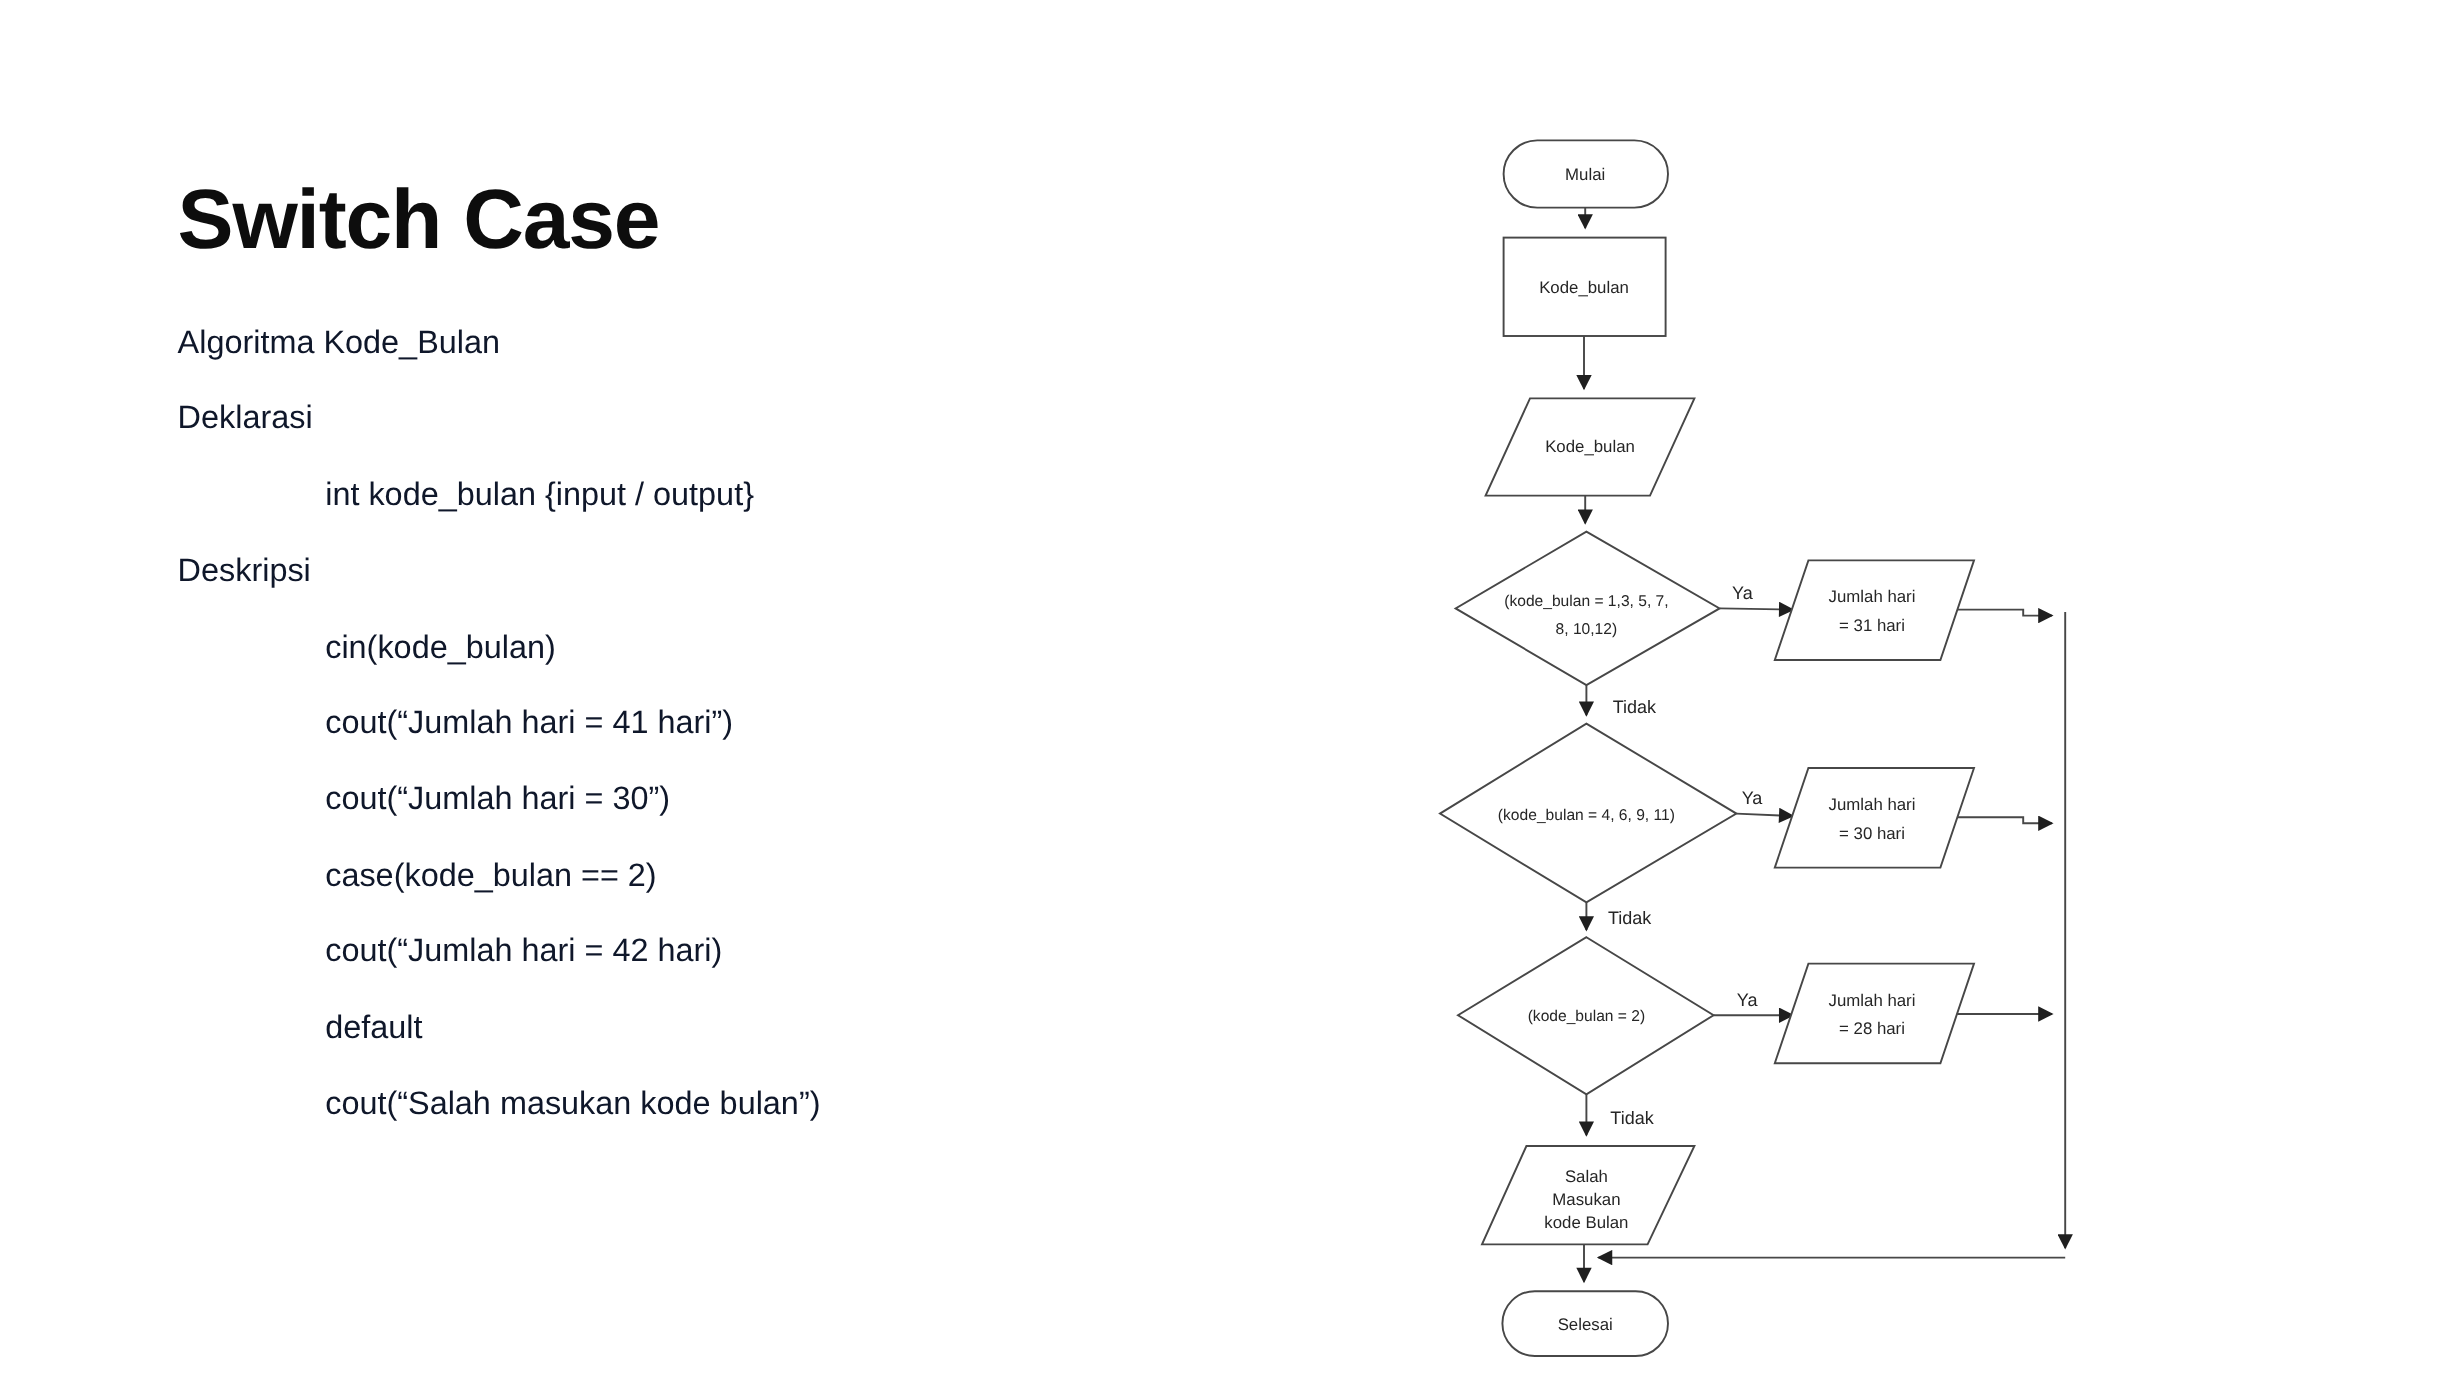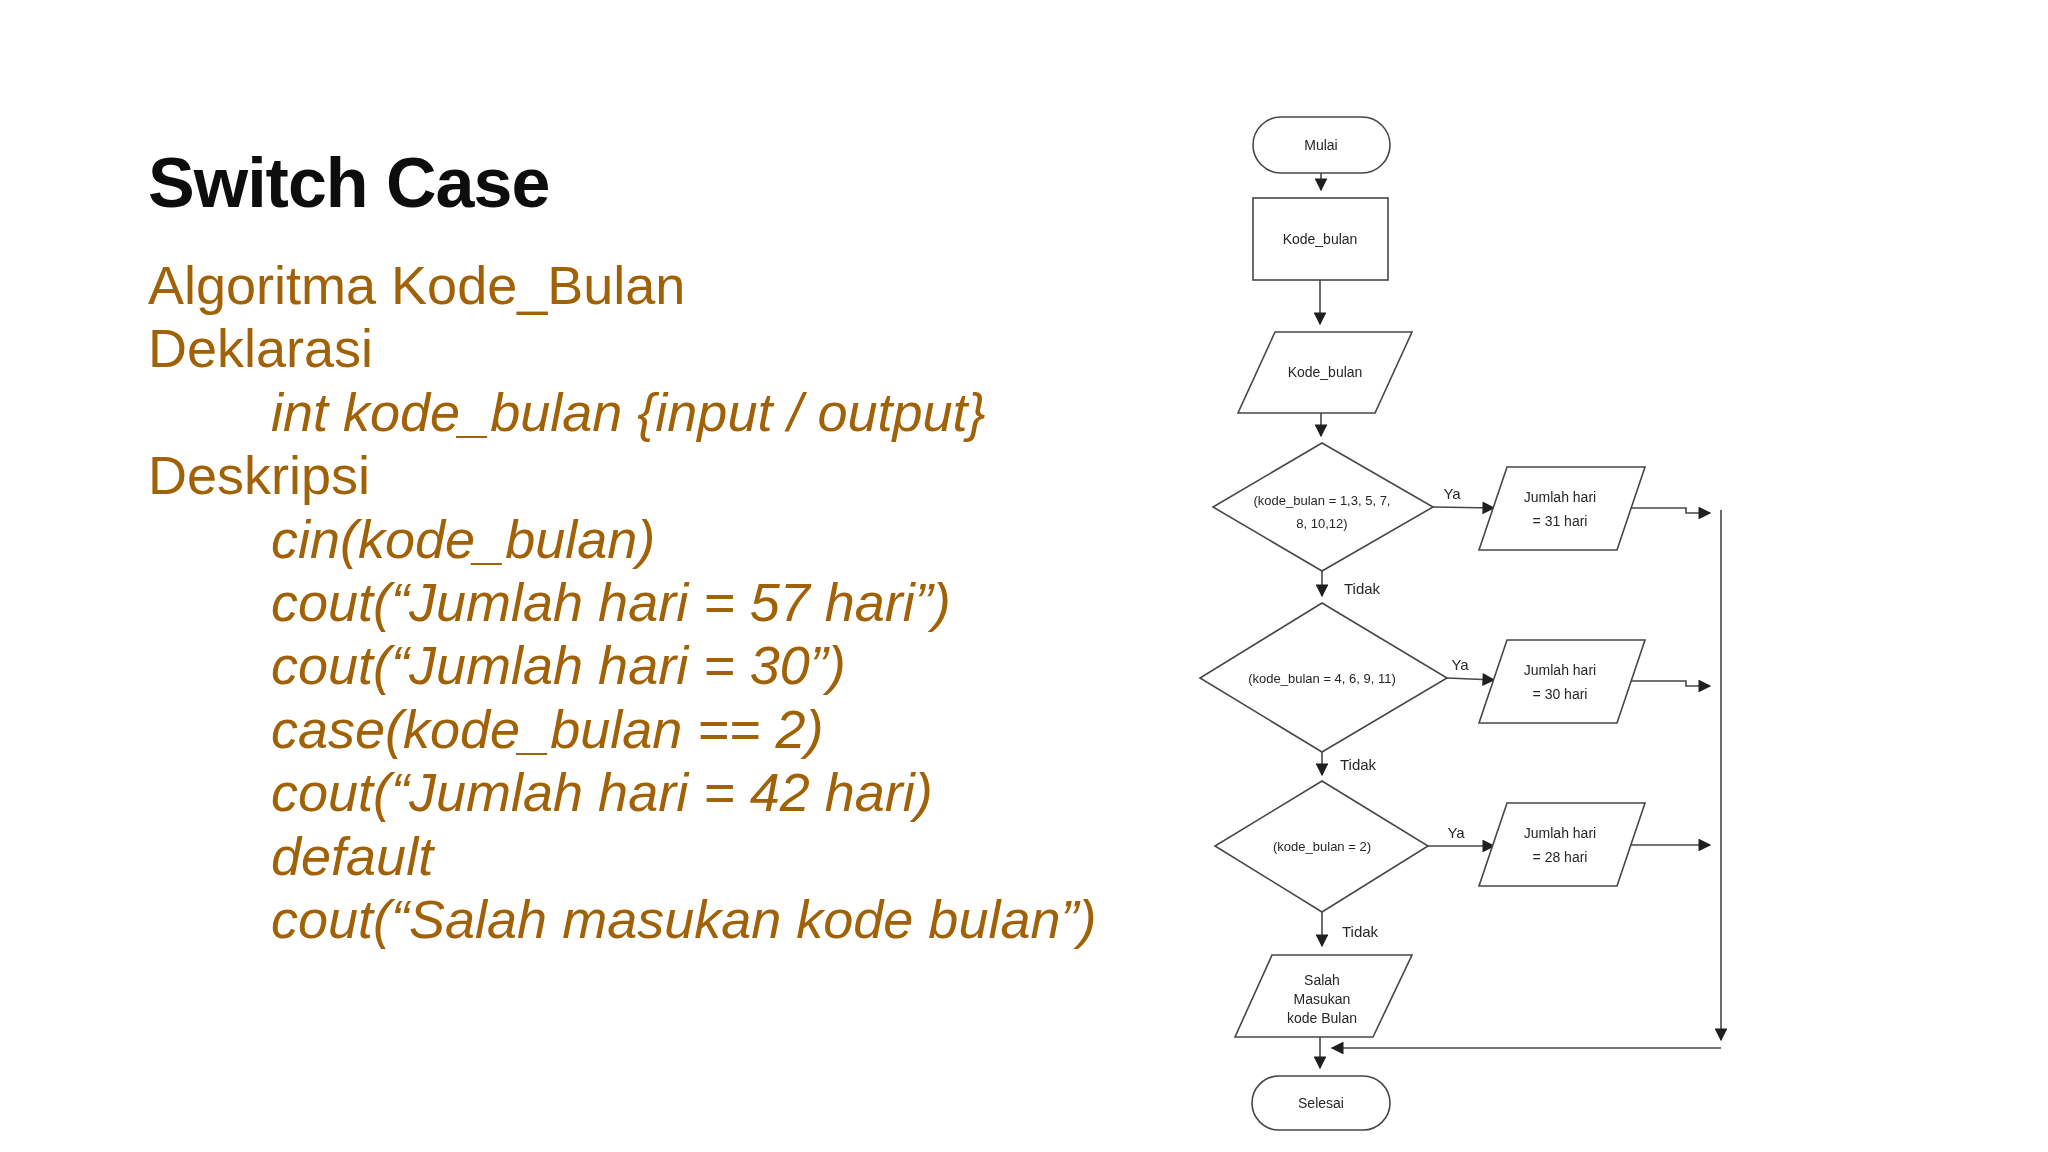--- a/index.html
+++ b/index.html
@@ -1,23 +1,23 @@
 <!DOCTYPE html>
 <html><head>
 <meta charset="utf-8">
 <style>
   html,body{margin:0;padding:0;background:#ffffff;}
   .slide{position:relative;width:2048px;height:1152px;background:#ffffff;overflow:hidden;
          font-family:"Liberation Sans",sans-serif;color:#161616;margin-top:40px;}
   .title{position:absolute;left:148px;top:58px;font-size:70px;font-weight:bold;
          letter-spacing:-1px;line-height:1.1;color:#0d0d0d;white-space:nowrap;}
-  .algo{position:absolute;left:148px;top:214px;font-size:54px;line-height:63.4px;
-        color:#a16207;white-space:nowrap;}
+  .algo{position:absolute;left:148px;top:214px;font-size:27px;line-height:63.4px;
+        color:#0f172a;white-space:nowrap;}
   .algo .line{height:63.4px;}
-  .algo .indent{padding-left:123px;font-style:italic;}
+  .algo .indent{padding-left:123px;}
   .flow{position:absolute;left:1180px;top:50px;width:620px;height:1060px;}
   .flow .shape{fill:#ffffff;stroke:#474747;stroke-width:1.6;}
   .flow .edge{fill:none;stroke:#474747;stroke-width:1.6;}
   .flow text{fill:#262626;font-family:"Liberation Sans",sans-serif;text-anchor:middle;}
   .flow .node-label{font-size:14px;}
   .flow .cond-label{font-size:13px;}
   .flow .branch-label{font-size:15px;}
 </style>
 </head>
 <body>
@@ -25,21 +25,21 @@
 <div class="slide">
 
   <h1 class="title">Switch Case</h1>
 
   <div class="algo">
     <div class="line">Algoritma Kode_Bulan</div>
     <div class="line">Deklarasi</div>
     <div class="line indent">int kode_bulan {input / output}</div>
     <div class="line">Deskripsi</div>
     <div class="line indent">cin(kode_bulan)</div>
-    <div class="line indent">cout(“Jumlah hari = 57 hari”)</div>
+    <div class="line indent">cout(“Jumlah hari = 41 hari”)</div>
     <div class="line indent">cout(“Jumlah hari = 30”)</div>
     <div class="line indent">case(kode_bulan == 2)</div>
     <div class="line indent">cout(“Jumlah hari = 42 hari)</div>
     <div class="line indent">default</div>
     <div class="line indent">cout(“Salah masukan kode bulan”)</div>
   </div>
 
   <svg class="flow" viewBox="1180 50 620 1060" xmlns="http://www.w3.org/2000/svg">
     <defs>
       <marker id="ah" viewBox="0 0 10 10" refX="9" refY="5" markerWidth="8.5" markerHeight="8" orient="auto-start-reverse">

